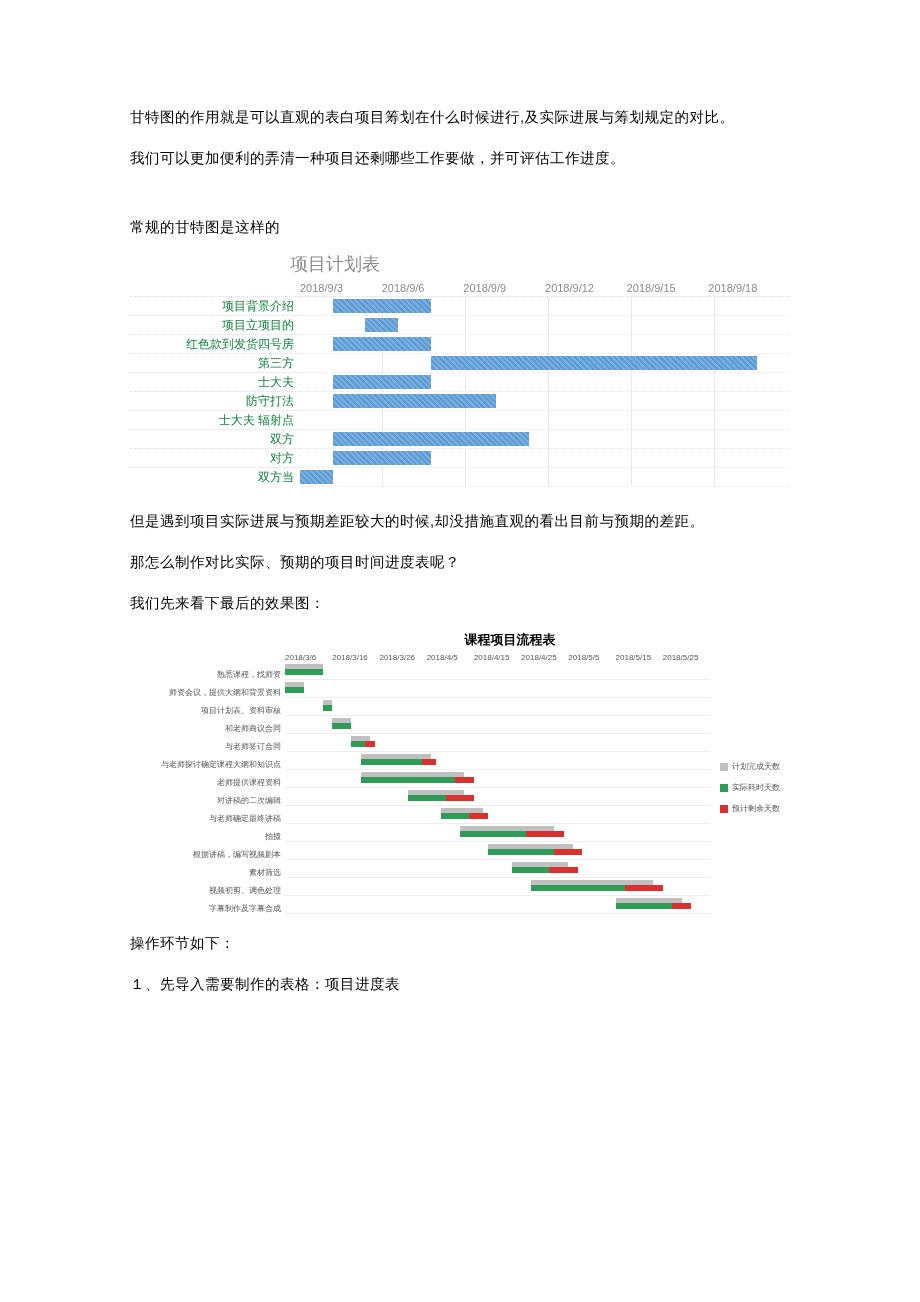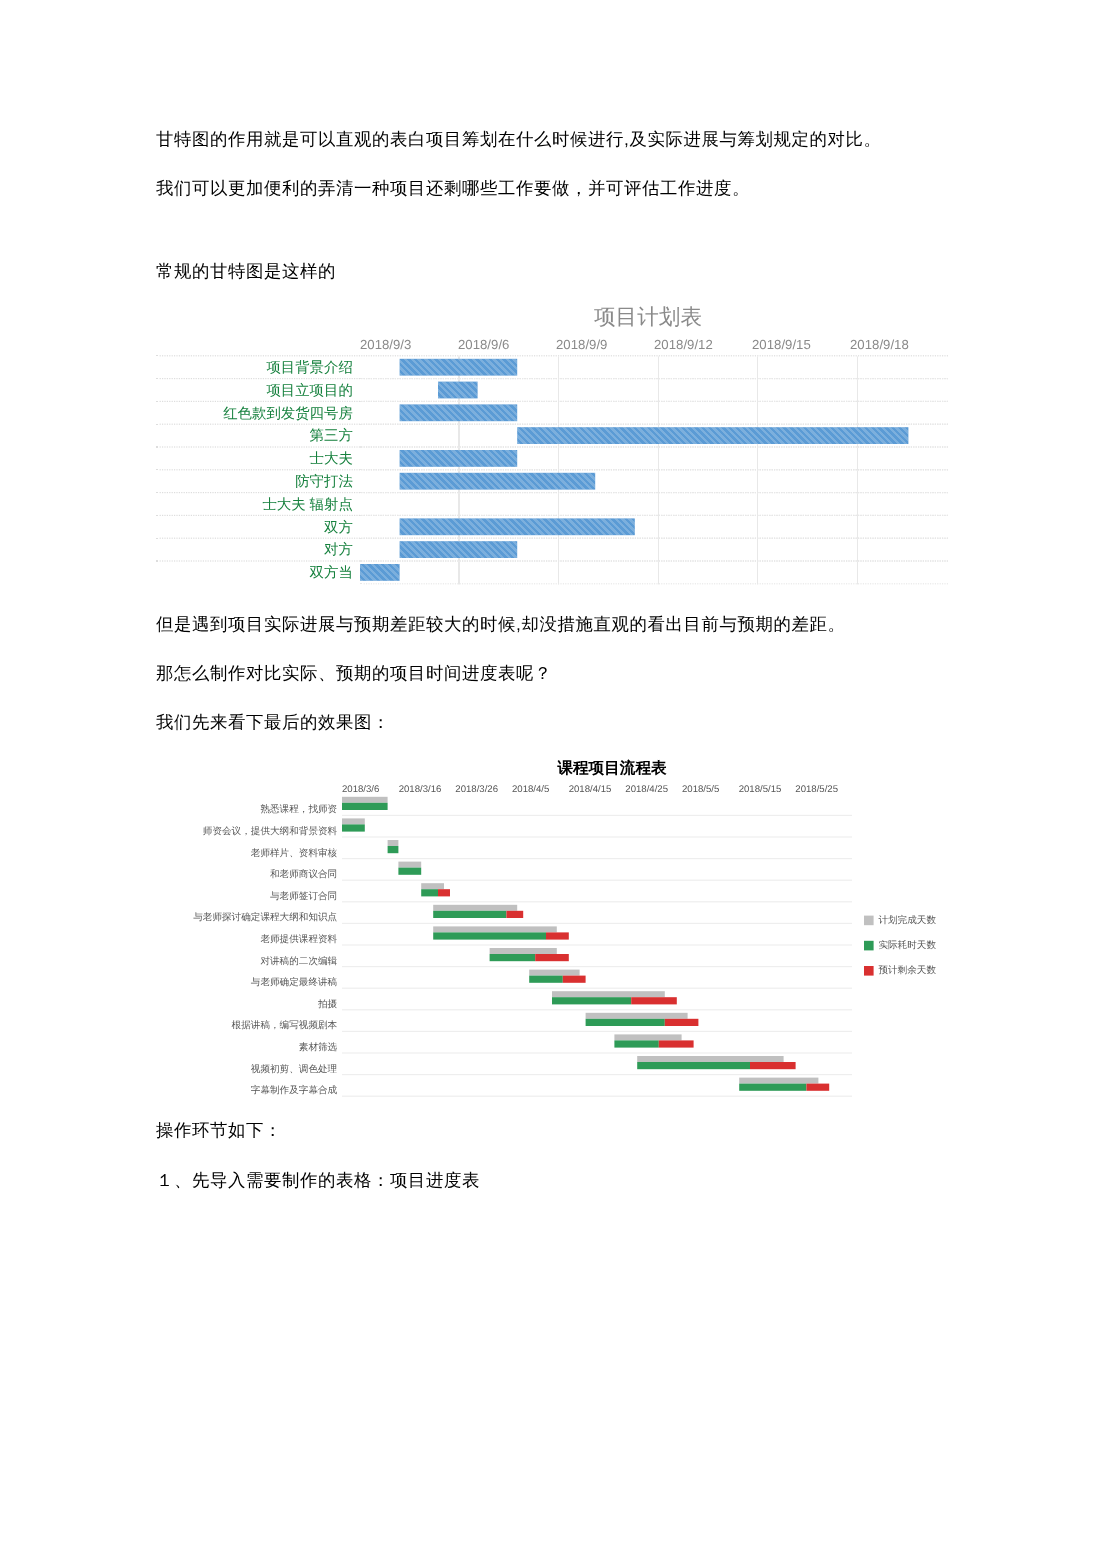--- a/index.html
+++ b/index.html
@@ -17,21 +17,21 @@
     margin: 0 0 6px 0;
     letter-spacing: 0.5px;
   }
   .spacer { height: 28px; }
 
   
   .chart1 {
     margin-top: 8px;
   }
   .chart1-title {
-    text-align: center;
+    text-align: left;
     font-size: 18px;
     color: #8a8a8a;
     margin-left: 160px;
     margin-bottom: 6px;
   }
   .chart1-axis {
     display: flex;
     font-size: 11px;
     color: #8a8a8a;
     margin-left: 170px;
@@ -240,21 +240,21 @@
           </div>
         </div>
         <div class="c2-row">
           <div class="c2-label">师资会议，提供大纲和背景资料</div>
           <div class="c2-plot">
             <div class="c2-bar-plan" style="left: 0%; width: 4.44444%;"></div>
             <div class="c2-bar-actual" style="left: 0%; width: 4.44444%;"></div>
           </div>
         </div>
         <div class="c2-row">
-          <div class="c2-label">老师样片、资料审核</div>
+          <div class="c2-label">项目计划表、资料审核</div>
           <div class="c2-plot">
             <div class="c2-bar-plan" style="left: 8.88889%; width: 2.22222%;"></div>
             <div class="c2-bar-actual" style="left: 8.88889%; width: 2.22222%;"></div>
           </div>
         </div>
         <div class="c2-row">
           <div class="c2-label">和老师商议合同</div>
           <div class="c2-plot">
             <div class="c2-bar-plan" style="left: 11.1111%; width: 4.44444%;"></div>
             <div class="c2-bar-actual" style="left: 11.1111%; width: 4.44444%;"></div>

